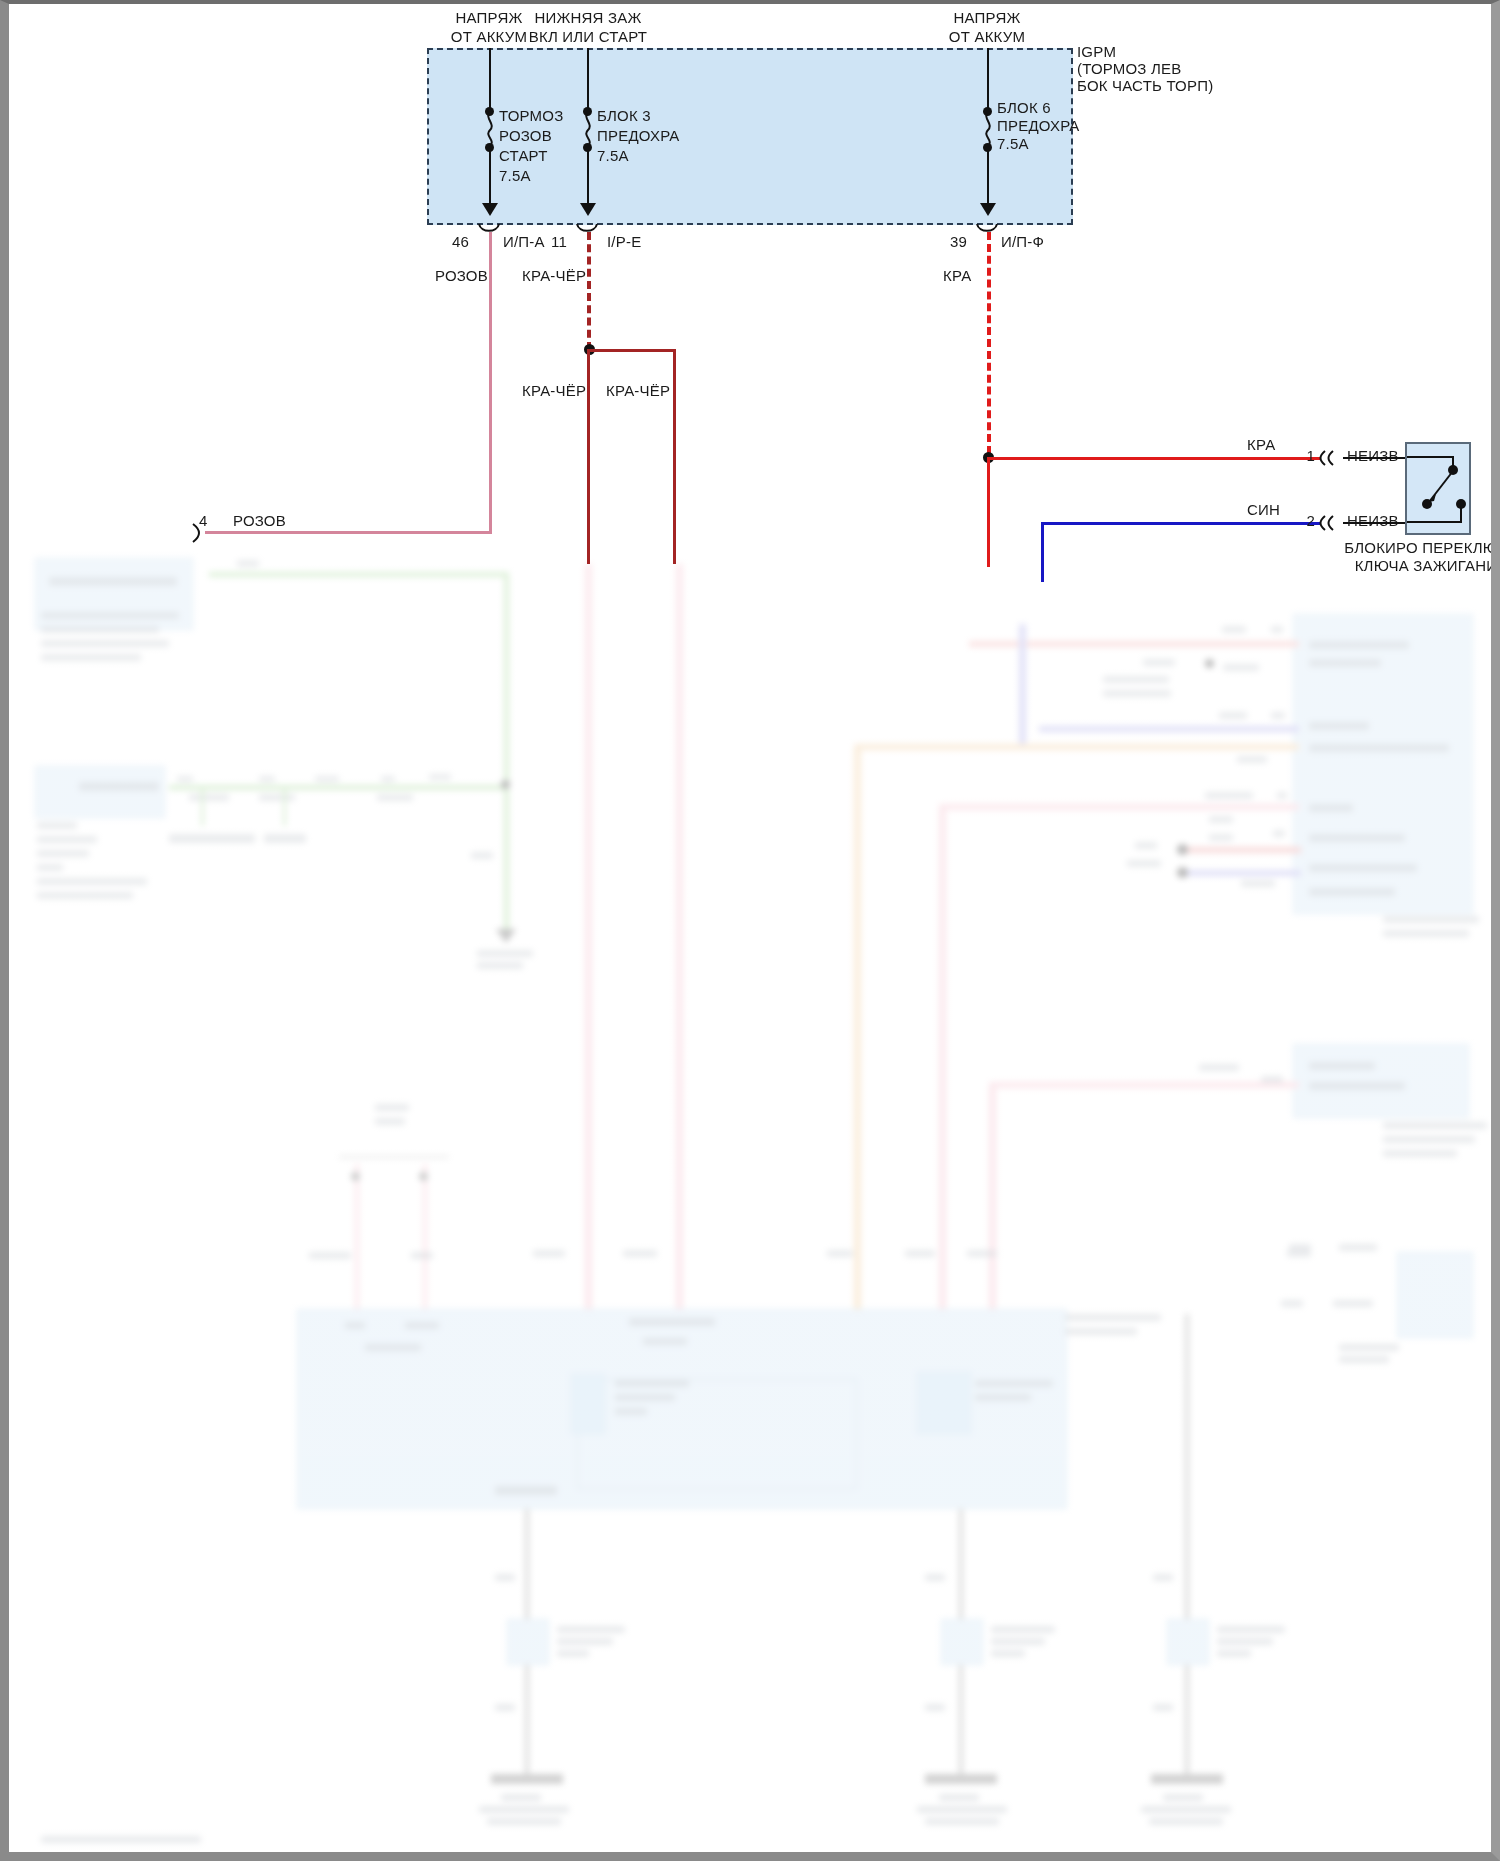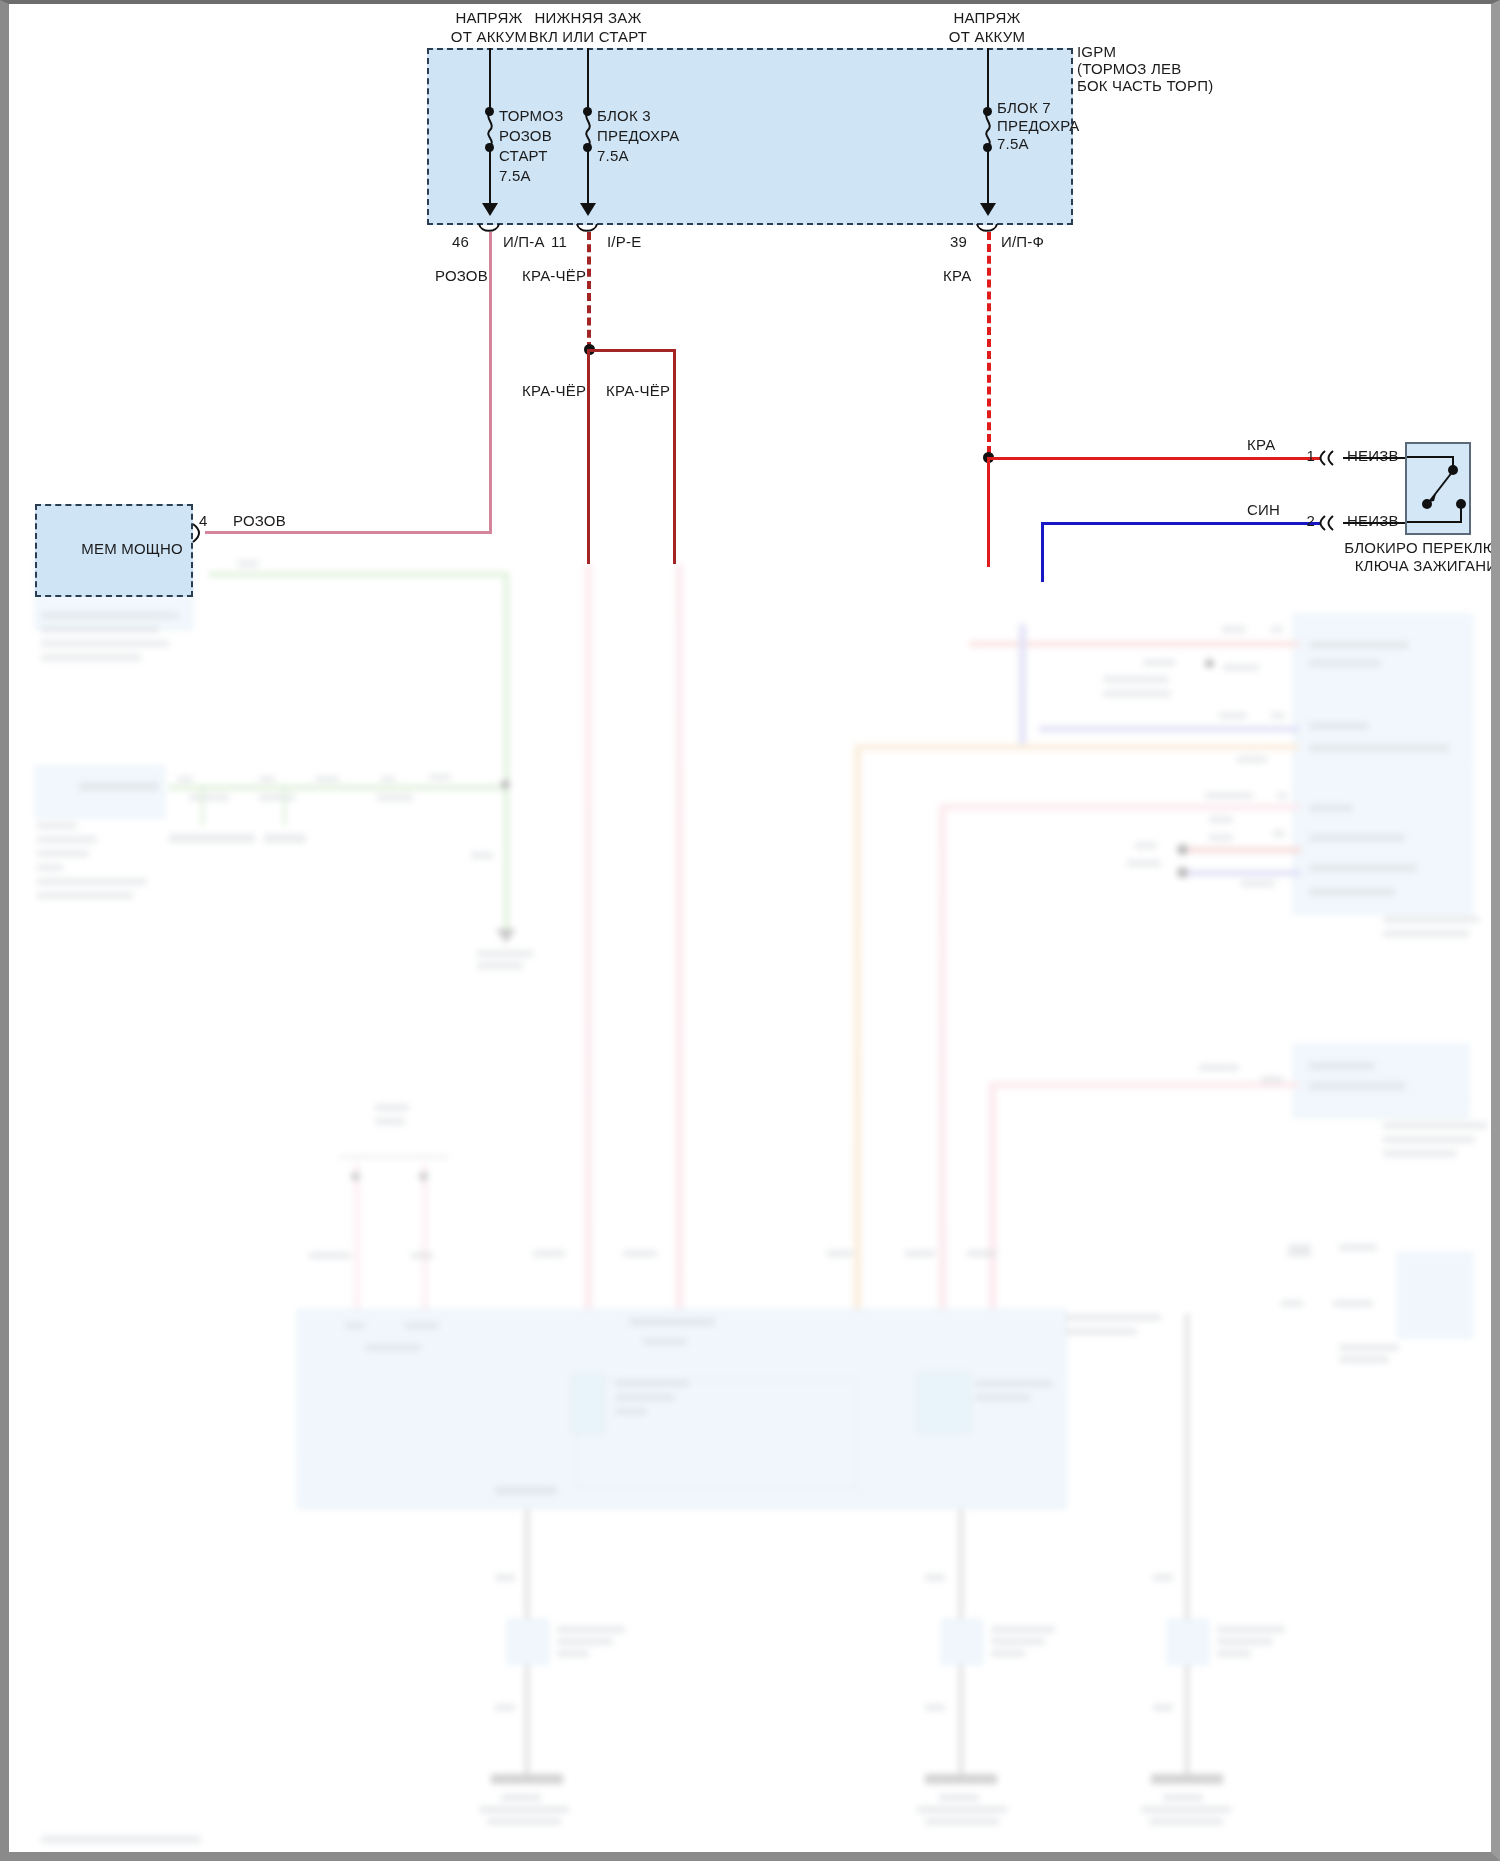--- a/index.html
+++ b/index.html
@@ -285,21 +285,21 @@
   <div class="lbl" style="left:588px;top:143px;">7.5A</div>
 
   <div class="blkv" style="left:978px;top:44px;height:62px;"></div>
   <div class="fusedot" style="left:974px;top:103px;"></div>
   <svg class="fuse" style="left:971px;top:108px;" viewBox="0 0 16 34">
     <path d="M8 0 C2 6, 14 12, 8 18 C2 24, 14 28, 8 34" fill="none" stroke="#111" stroke-width="2"></path>
   </svg>
   <div class="fusedot" style="left:974px;top:139px;"></div>
   <div class="blkv" style="left:978px;top:145px;height:57px;"></div>
   <div class="arrowdn" style="left:971px;top:199px;"></div>
-  <div class="lbl" style="left:988px;top:95px;">БЛОК 7</div>
+  <div class="lbl" style="left:988px;top:95px;">БЛОК 6</div>
   <div class="lbl" style="left:988px;top:113px;">ПРЕДОХРА</div>
   <div class="lbl" style="left:988px;top:131px;">7.5A</div>
 
   <svg style="position:absolute;left:468px;top:220px;width:24px;height:14px;">
     <path d="M2 0 C4 9, 20 9, 22 0" fill="none" stroke="#111" stroke-width="2"></path>
   </svg>
   <div class="lbl r" style="left:410px;top:229px;width:50px;">46</div>
   <div class="lbl" style="left:494px;top:229px;">И/П-А</div>
 
   <svg style="position:absolute;left:566px;top:220px;width:24px;height:14px;">
@@ -361,23 +361,19 @@
       <line x1="48" y1="29" x2="24" y2="60" stroke="#111" stroke-width="2"></line>
       <polygon points="24,60 31,52 29,59" fill="#111"></polygon>
       <circle cx="48" cy="28" r="5" fill="#111"></circle>
       <circle cx="22" cy="62" r="5" fill="#111"></circle>
       <circle cx="56" cy="62" r="5" fill="#111"></circle>
     </svg>
   </div>
   <div class="lbl c" style="left:1302px;top:535px;width:230px;">БЛОКИРО ПЕРЕКЛЮЧ</div>
   <div class="lbl c" style="left:1302px;top:553px;width:230px;">КЛЮЧА ЗАЖИГАНИ</div>
 
-  <div id="memboxwrap">
-    <div id="membox"></div>
-    <div class="lbl r" style="left:8px;top:36px;width:140px;">МЕМ МОЩНО</div>
-  </div>
   <svg style="position:absolute;left:180px;top:518px;width:18px;height:22px;">
     <path d="M4 2 C12 8, 12 14, 4 20" fill="none" stroke="#111" stroke-width="2"></path>
   </svg>
   <div class="lbl" style="left:190px;top:508px;">4</div>
   <div class="lbl" style="left:224px;top:508px;">РОЗОВ</div>
 
 </div>
 
 </body></html>

